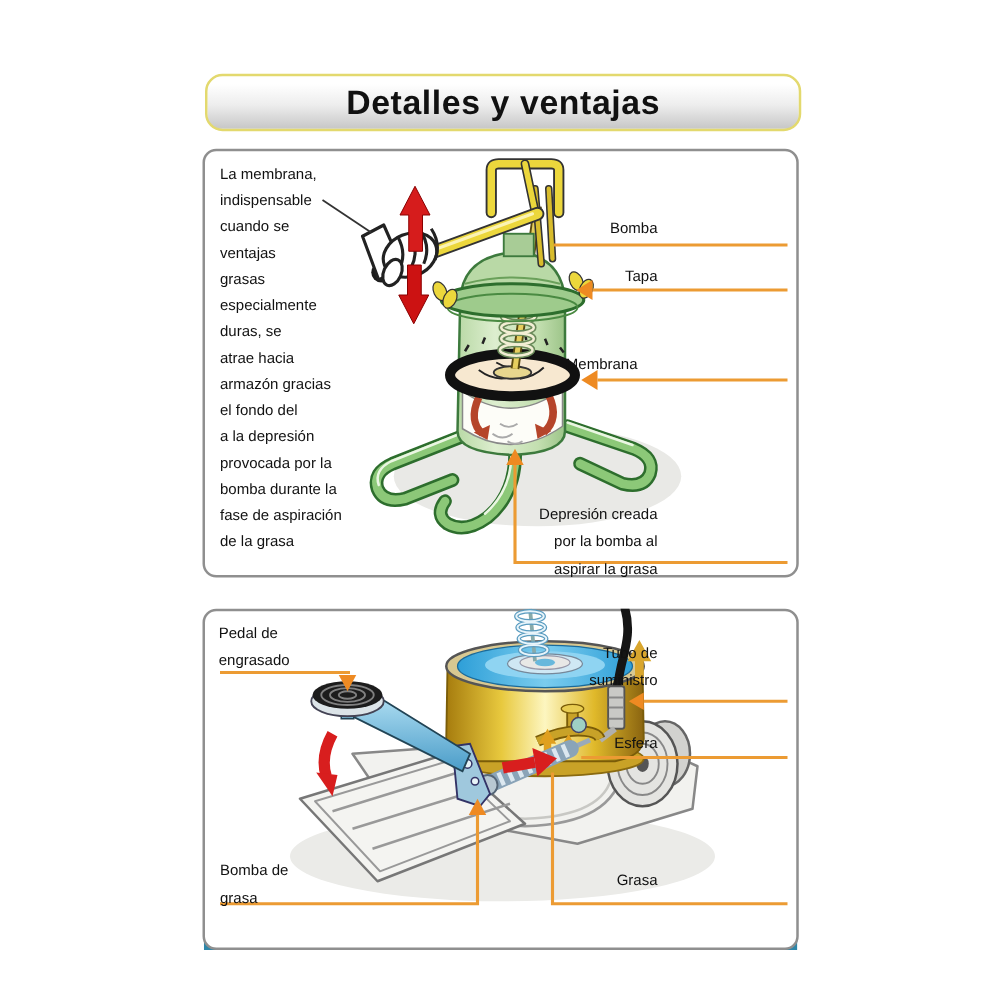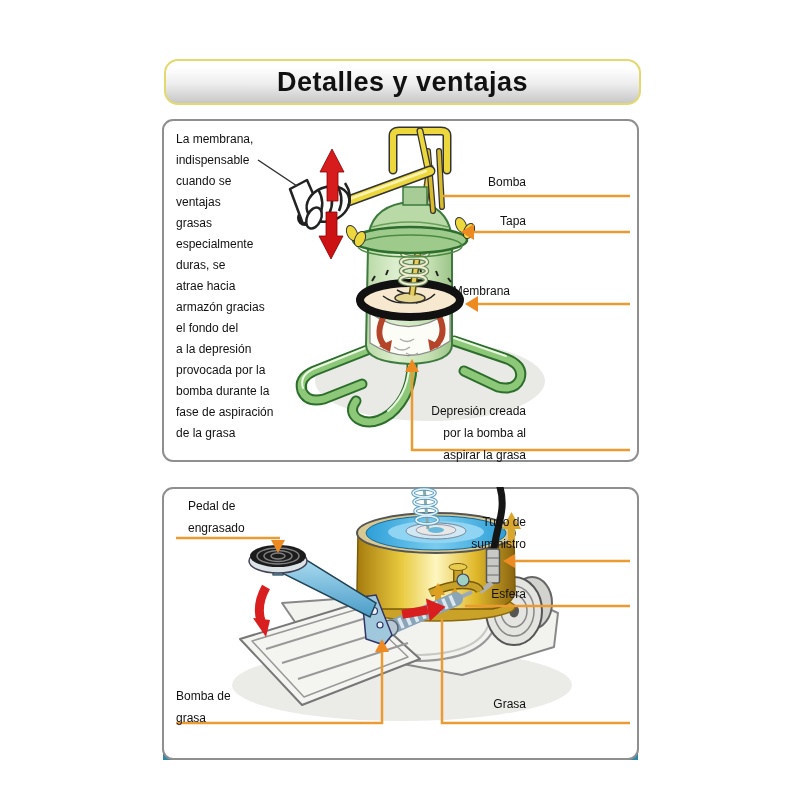--- a/index.html
+++ b/index.html
@@ -17,21 +17,21 @@
   .corner{position:absolute;width:26px;height:17px;background:#2e86a8;z-index:0;}
   #corner-l{left:163px;top:743px;clip-path:polygon(0 0,100% 100%,0 100%);}
   #corner-r{left:612px;top:743px;clip-path:polygon(100% 0,100% 100%,0 100%);}
   .lbl{position:absolute;font-size:12px;line-height:22px;z-index:2;white-space:nowrap;}
   .r{text-align:right;}
   #desc{left:176px;top:129px;line-height:21px;z-index:2;}
   #lbl-bomba{right:170px;top:171px;}
   #lbl-tapa{right:170px;top:210px;}
   #lbl-membrana{right:186px;top:280px;}
   #lbl-depresion{right:170px;top:400px;}
-  #lbl-pedal{left:188px;top:495px;}
+  #lbl-pedal{left:175px;top:495px;}
   #lbl-tubo{right:170px;top:511px;}
   #lbl-esfera{right:170px;top:583px;}
   #lbl-bombagrasa{left:176px;top:685px;}
   #lbl-grasa{right:170px;top:693px;}
 </style>
 </head>
 <body>
 
 <div id="page">
 

